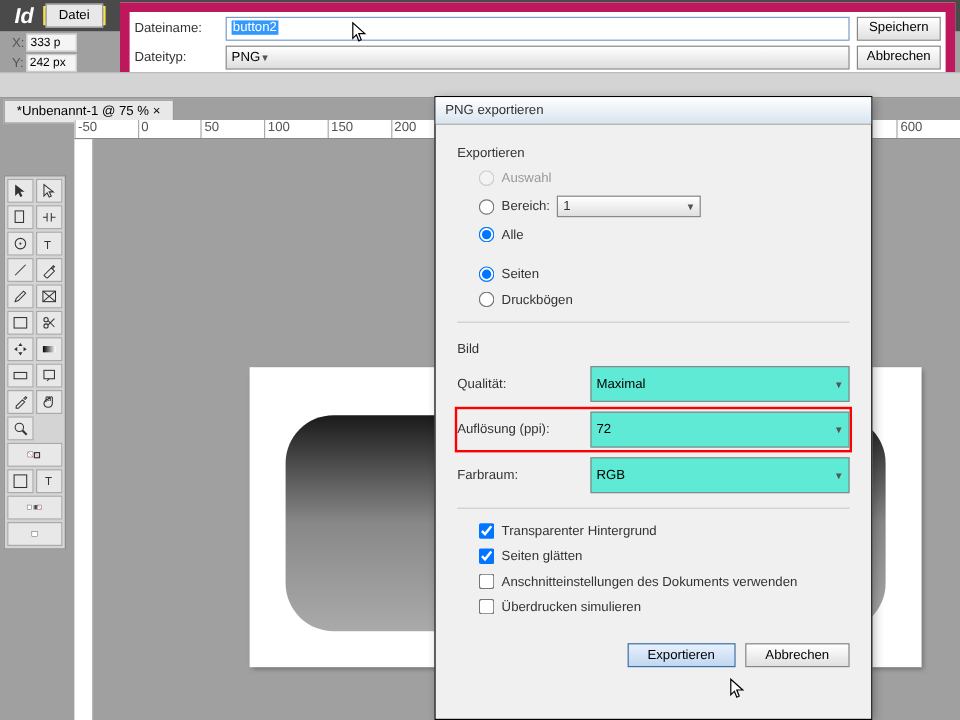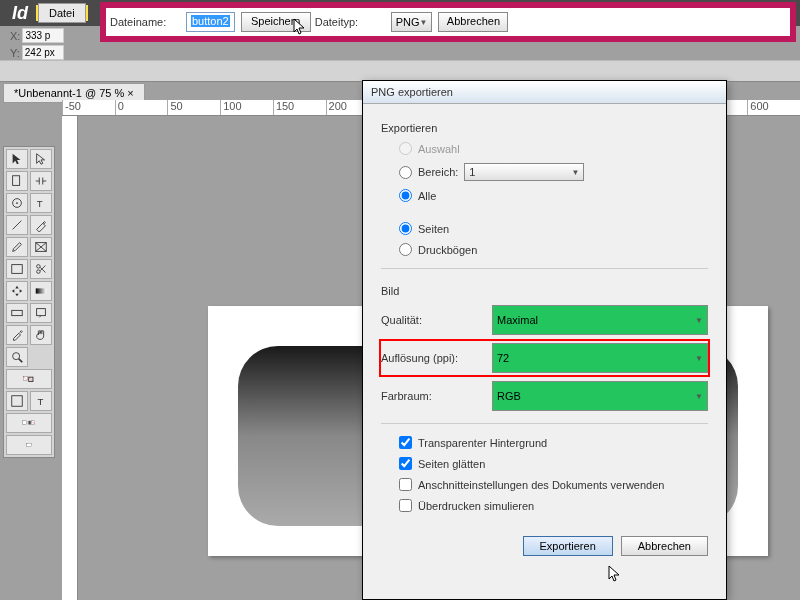--- a/index.html
+++ b/index.html
@@ -2,21 +2,21 @@
 <html><head>
 <meta charset="utf-8">
 <style>
 *{margin:0;padding:0;box-sizing:border-box;font-family:"Segoe UI",Tahoma,sans-serif;font-size:11px}
 body{width:800px;height:600px;background:#a0a0a0;overflow:hidden;position:relative}
 .topbar{background:#4a4a4a;height:26px;display:flex;align-items:center;padding:0 4px}
 .id-logo{color:#fff;font-weight:bold;font-size:18px;font-style:italic;padding:0 8px}
 .menu-datei{background:#e8e8e8;color:#000;padding:3px 10px;border:1px solid #999}
 .red-box-top{border:2px solid #fde047;display:inline-block}
 .red-box{border:2px solid red;padding:1px;margin:-2px}
-.save-bar{position:absolute;left:100px;top:2px;right:4px;background:#fff;border:6px solid #be185d;padding:4px;display:flex;flex-direction:row;gap:4px}
+.save-bar{position:absolute;left:100px;top:2px;right:4px;background:#fff;border:8px solid #be185d;padding:4px;display:flex;flex-direction:column;gap:4px}
 .save-row{display:flex;align-items:center;gap:6px}
 .save-label{width:70px;color:#333}
 .save-input{flex:1;border:1px solid #7a9cc6;padding:2px 4px;background:#fff;height:20px}
 .save-dropdown{flex:1;border:1px solid #888;padding:2px 4px;background:linear-gradient(#fff,#ddd);height:20px;display:flex;align-items:center;}
 .save-btn{width:70px;border:1px solid #888;background:linear-gradient(#fff,#e0e0e0);padding:2px 4px;text-align:center;height:20px}
 .coords{position:absolute;left:10px;top:28px;display:flex;flex-direction:column;gap:2px;font-size:10px;color:#555}
 .coords-row{display:flex;align-items:center;gap:2px}
 .coords-row input{width:42px;border:1px solid #ccc;padding:1px 2px;background:#f5f5f5;font-size:10px}
 .doc-tab{position:absolute;left:3px;top:83px;background:#e8e8e8;padding:3px 10px;border:1px solid #999;font-size:11px}
 .ruler-h{position:absolute;left:62px;top:100px;right:0;height:16px;background:#fff;border-bottom:1px solid #888;display:flex;font-size:9px;color:#555;overflow:hidden}
@@ -32,21 +32,21 @@
 .dialog{position:absolute;left:362px;top:80px;width:365px;height:520px;background:#f0f0f0;border:1px solid #000000;box-shadow:2px 2px 8px rgba(0,0,0,0.3)}
 .dialog-title{background:linear-gradient(#fff,#d8e4f0);padding:5px 8px;border-bottom:1px solid #aaa;color:#333}
 .dialog-body{padding:12px 18px;display:flex;flex-direction:column;gap:4px}
 .section-label{color:#333;margin-top:6px;margin-bottom:2px}
 .radio-row,.check-row{display:flex;align-items:center;gap:6px;padding:2px 0 2px 18px;color:#333}
 .radio-row.disabled{color:#999}
 .radio-row input,.check-row input{margin:0}
 .dd-small{border:1px solid #888;background:linear-gradient(#fff,#e0e0e0);padding:1px 4px;width:120px;height:18px;display:flex;align-items:center;justify-content:space-between;font-size:11px}
 .field-row{display:flex;align-items:center;gap:6px;padding:2px 0}
 .field-label{width:105px;text-align:left;color:#333}
-.field-dd{flex:1;border:1px solid #888;background:#22c55e;padding:14px 4px;height:14px;display:flex;align-items:center;justify-content:space-between}
+.field-dd{flex:1;border:1px solid #888;background:#5eead4;padding:14px 4px;height:14px;display:flex;align-items:center;justify-content:space-between}
 .dialog-buttons{display:flex;justify-content:flex-end;gap:8px;padding:10px 18px}
 .dlg-btn{border:1px solid #888;background:linear-gradient(#fff,#e0e0e0);padding:3px 16px}
 .dlg-btn.primary{border:1px solid #3a6ea5;background:linear-gradient(#e8f0ff,#c0d8f0)}
 .cursor{position:absolute;width:14px;height:18px;pointer-events:none}
 .cursor svg{width:14px;height:18px}
 .dd-arrow{font-size:8px;color:#555}
 .hr{border:none;border-top:1px solid #ccc;margin:6px 0}
 .toolbar-strip{position:absolute;left:0;top:60px;right:0;height:22px;background:#d4d4d4;border-top:1px solid #bbb;border-bottom:1px solid #888}
 </style>
 </head>

